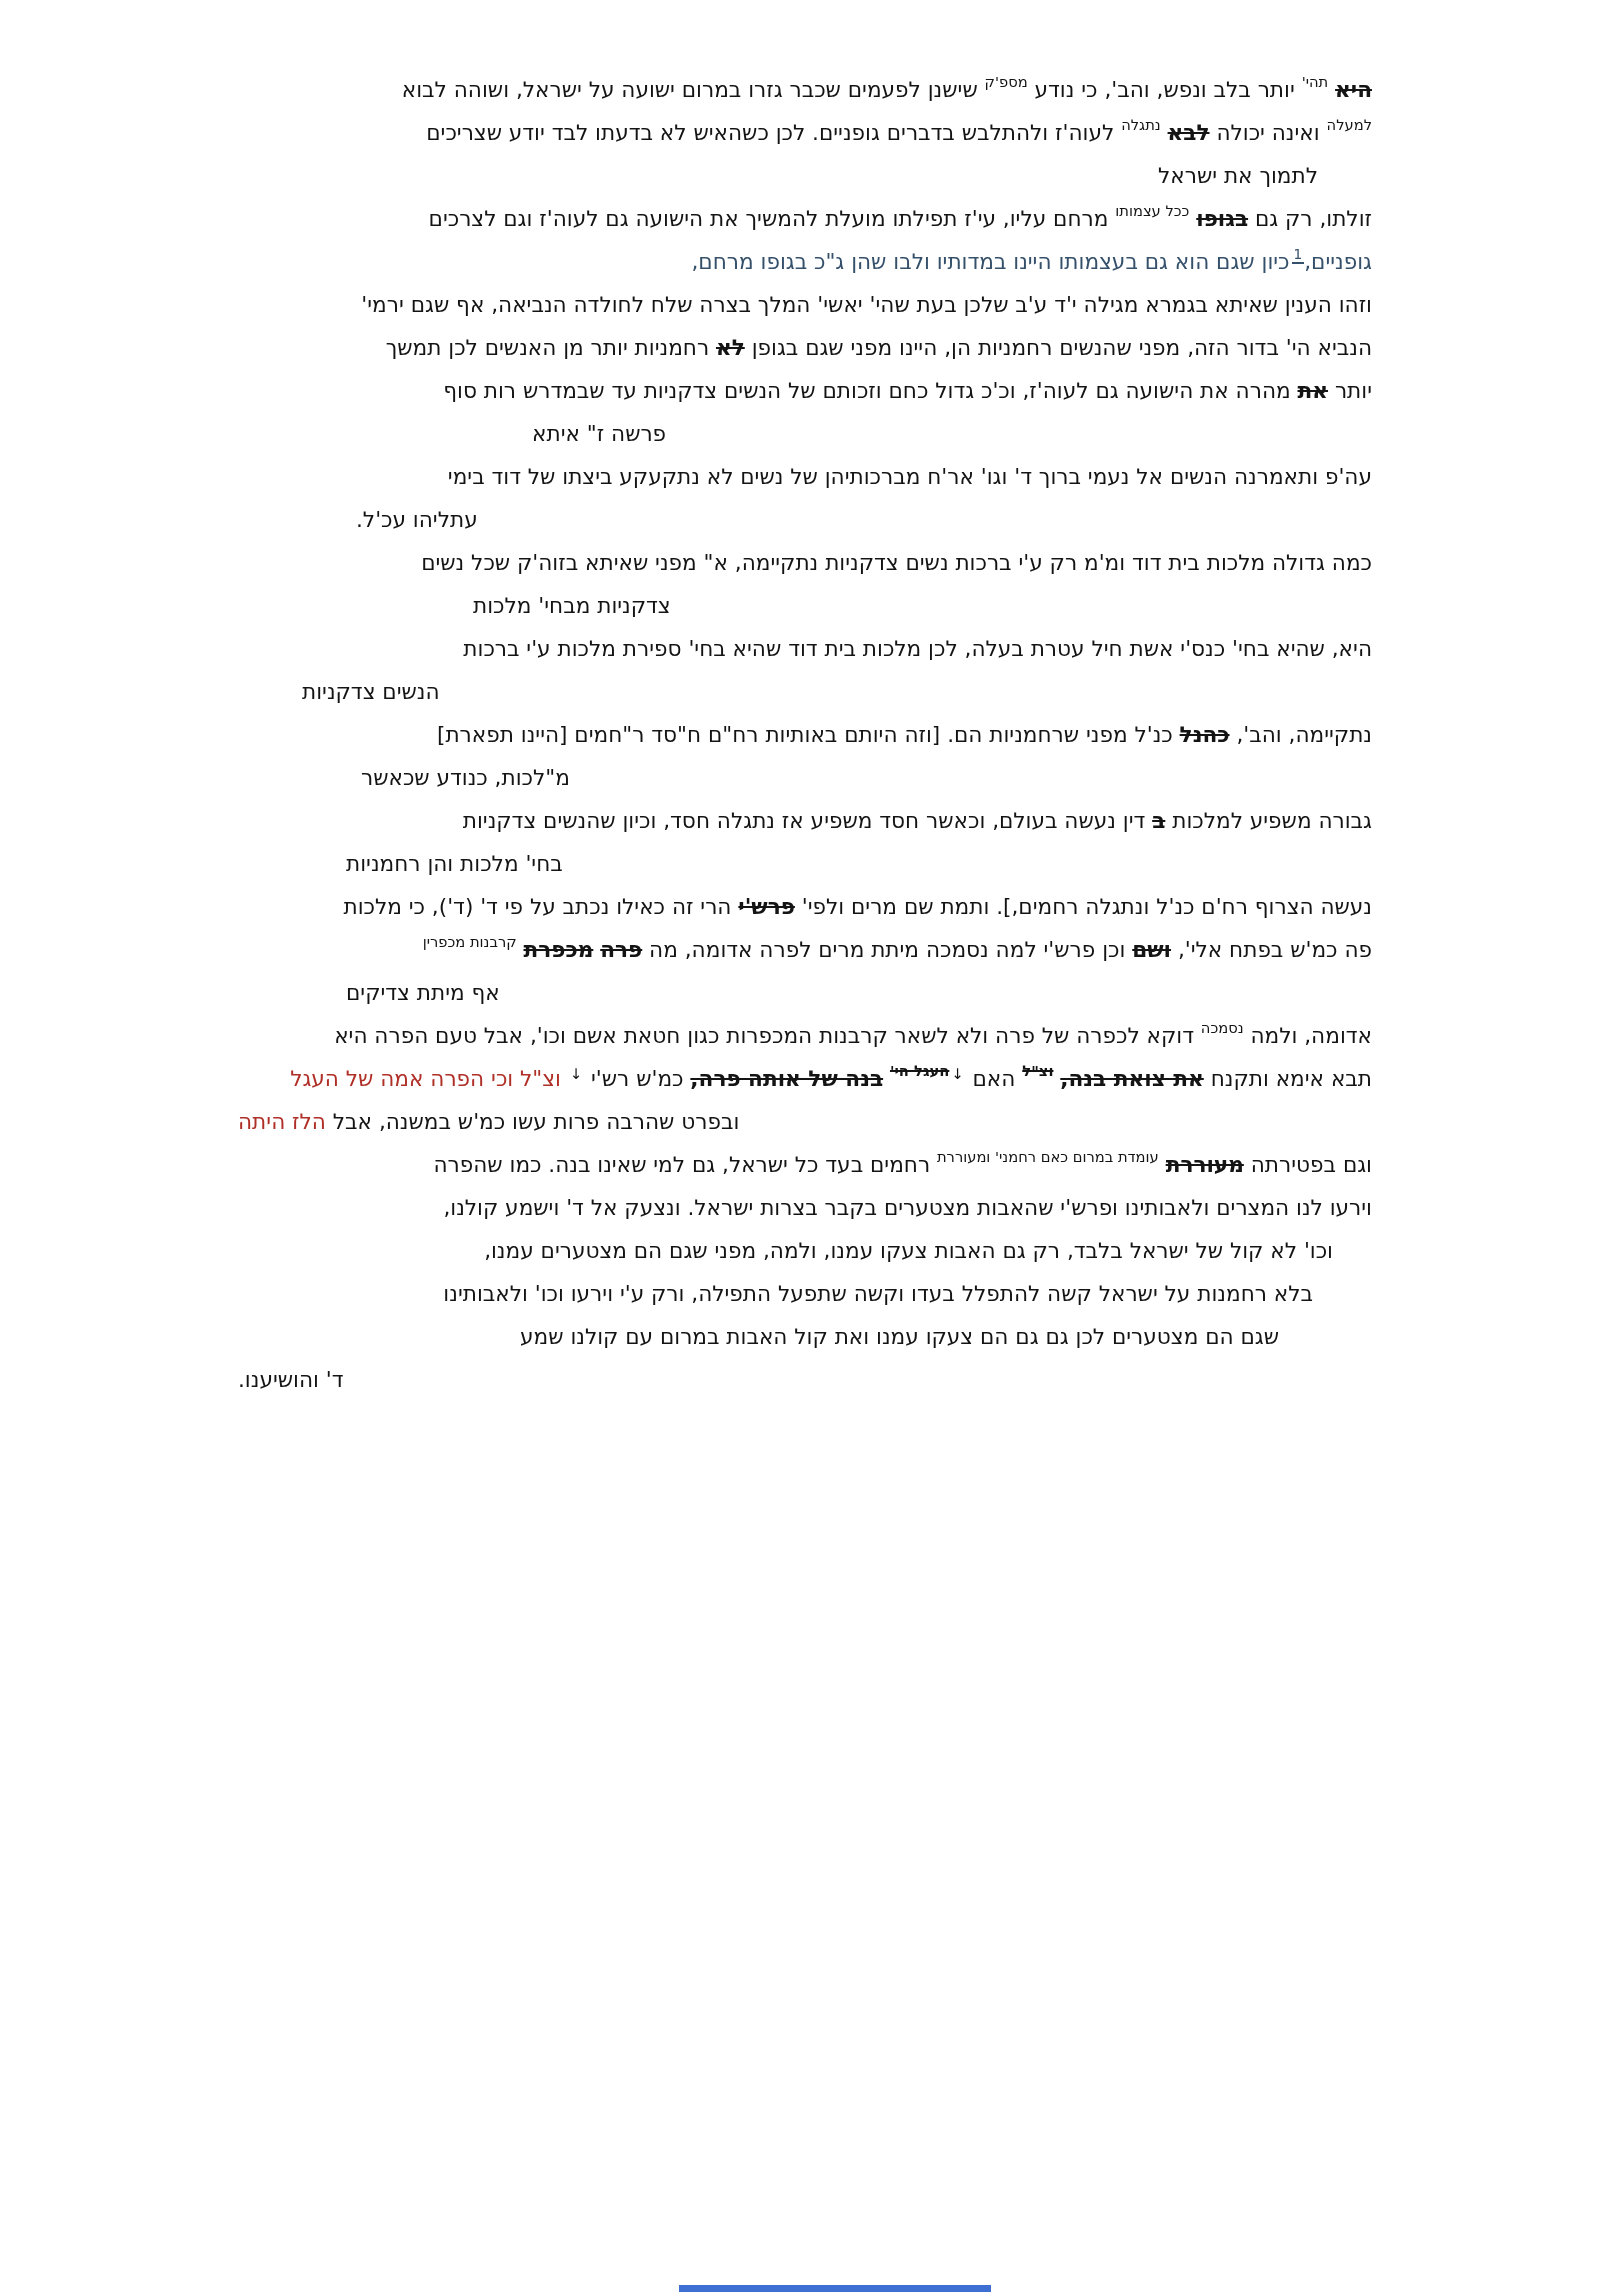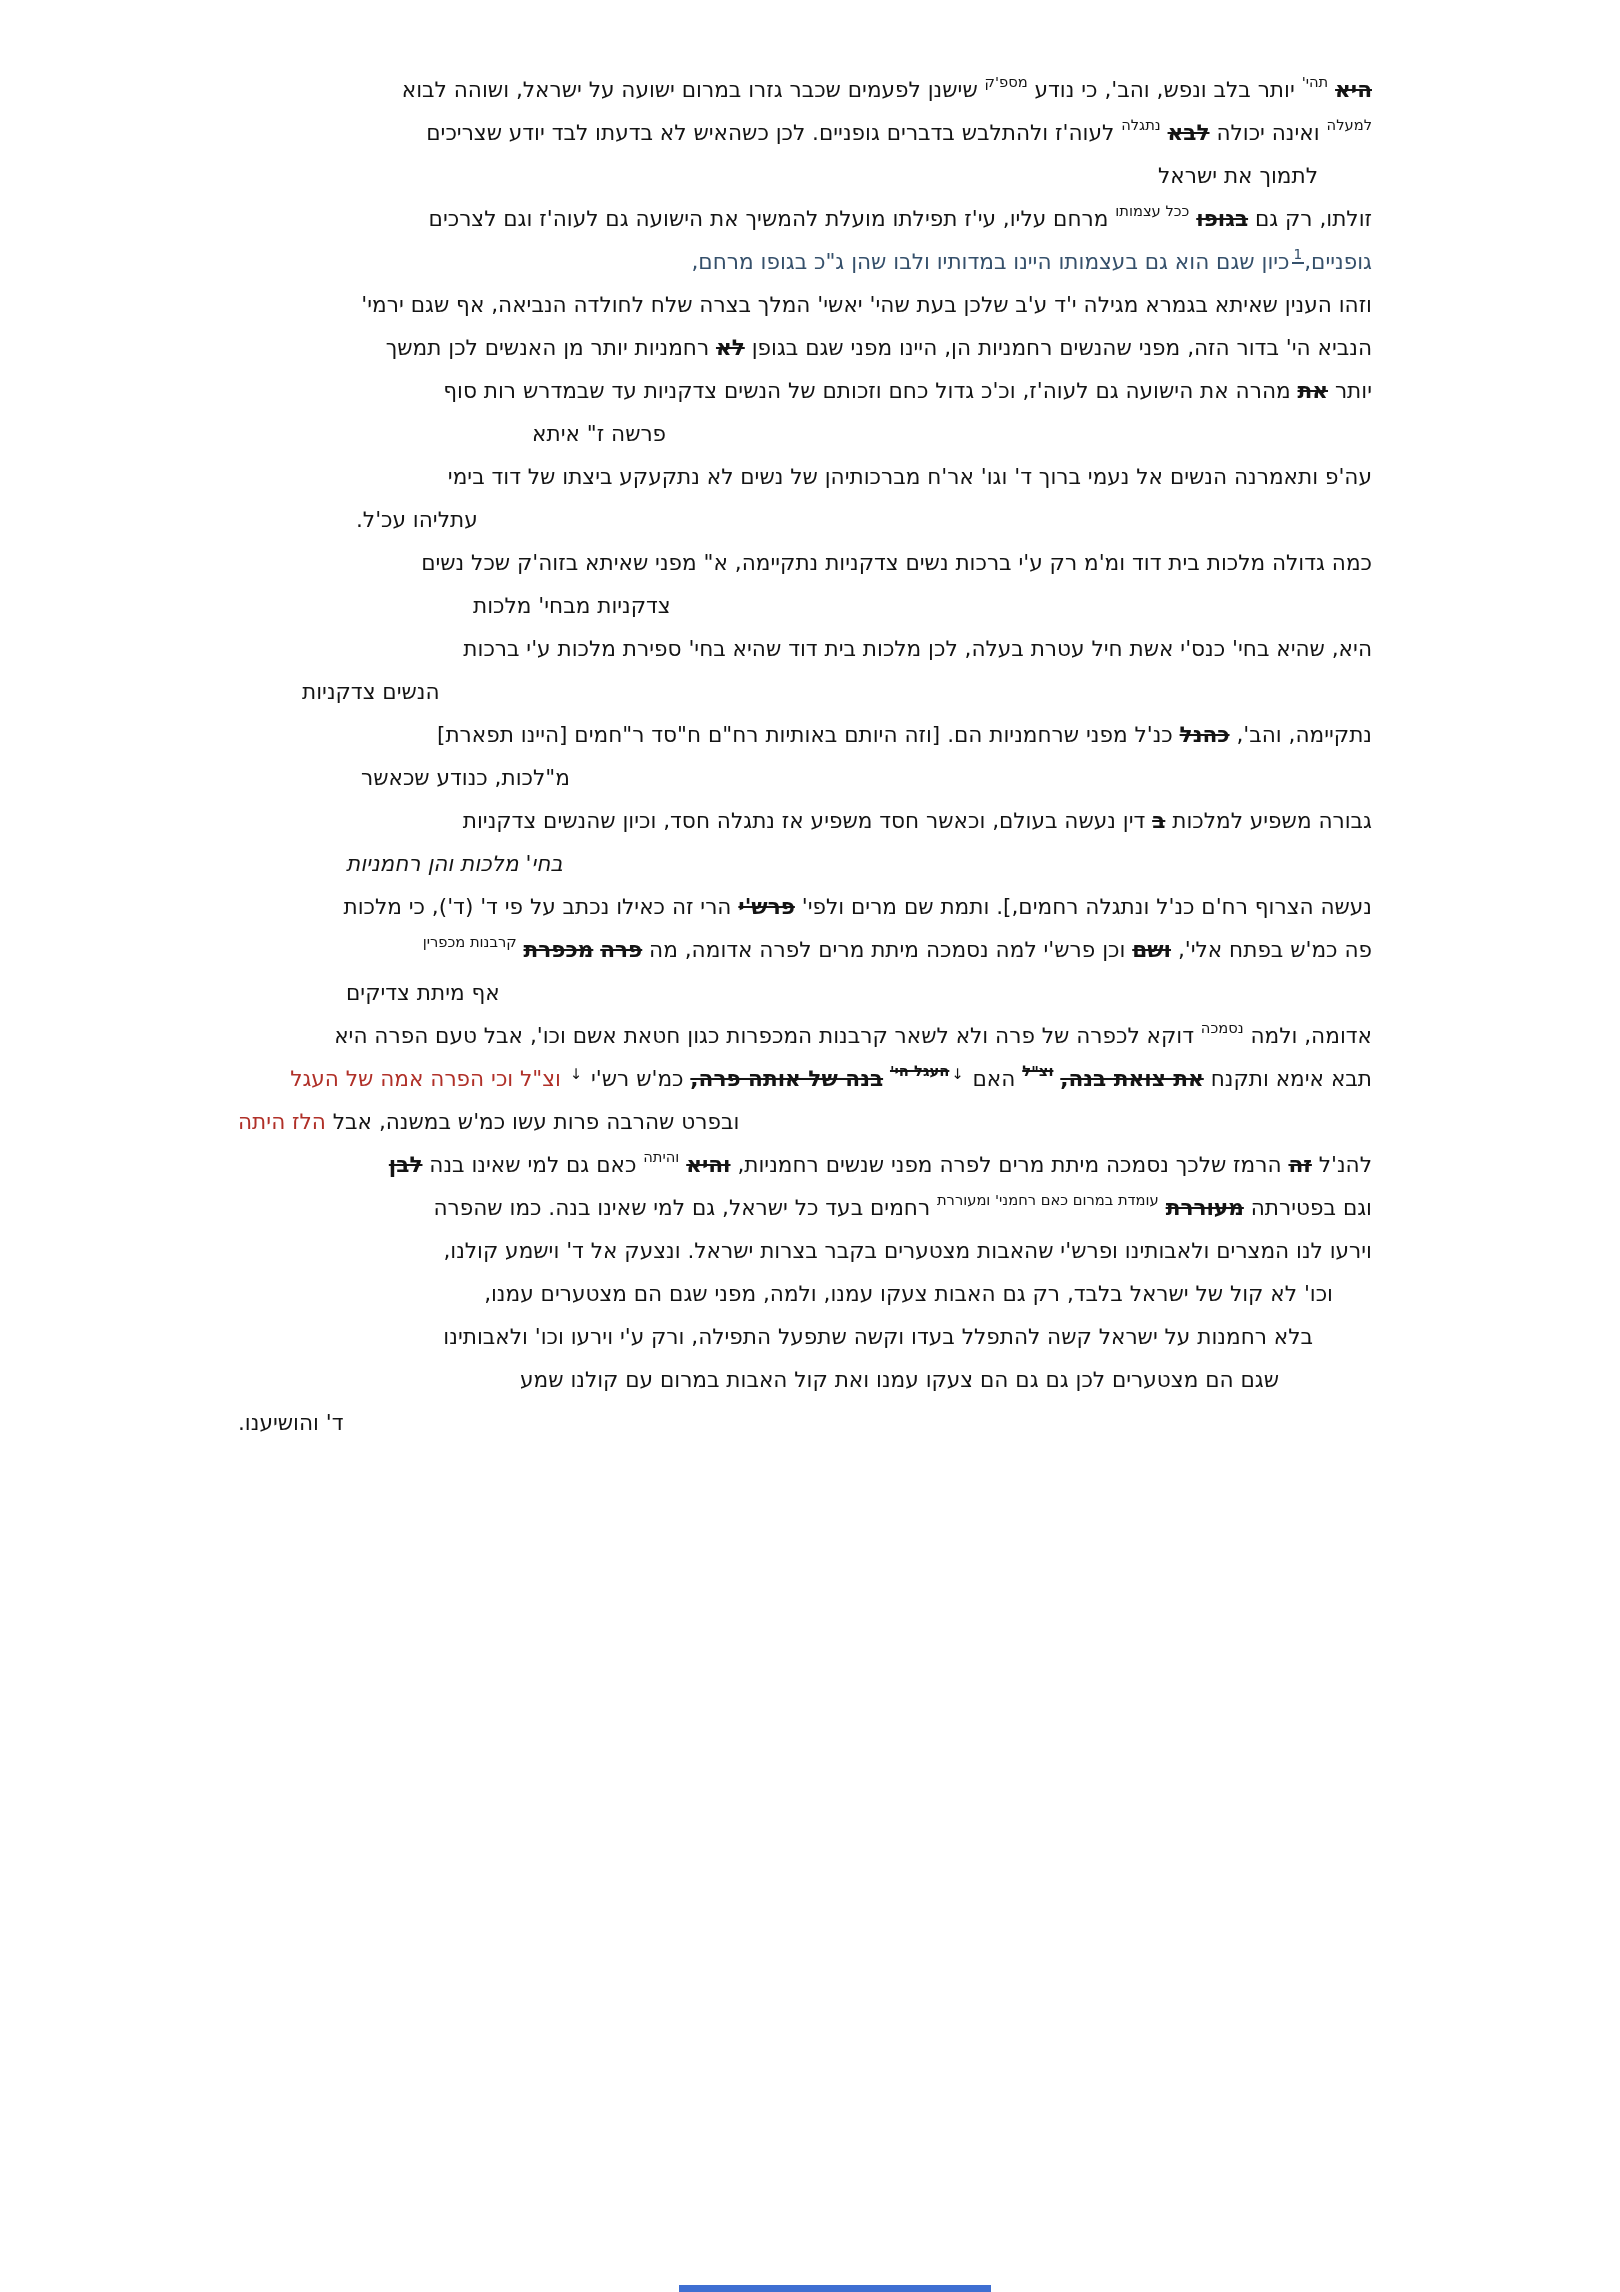--- a/index.html
+++ b/index.html
@@ -77,28 +77,27 @@
       <div class="line al-left" style="padding-left: 294px;"><span class="sg">פרשה ז" איתא</span></div>
       <div class="line al-right"><span class="sg">עה'פ ותאמרנה הנשים אל נעמי ברוך ד' וגו' אר'ח מברכותיהן של נשים לא נתקעקע ביצתו של דוד בימי</span></div>
       <div class="line al-left" style="padding-left: 118px;"><span class="sg">עתליהו עכ'ל.</span></div>
       <div class="line al-right"><span class="sg">כמה גדולה מלכות בית דוד ומ'מ רק ע'י ברכות נשים צדקניות נתקיימה, א" מפני שאיתא בזוה'ק שכל נשים</span></div>
       <div class="line al-left" style="padding-left: 235px;"><span class="sg">צדקניות מבחי' מלכות</span></div>
       <div class="line al-right"><span class="sg">היא, שהיא בחי' כנס'י אשת חיל עטרת בעלה, לכן מלכות בית דוד שהיא בחי' ספירת מלכות ע'י ברכות</span></div>
       <div class="line al-left" style="padding-left: 64px;"><span class="sg">הנשים צדקניות</span></div>
       <div class="line al-right"><span class="sg">נתקיימה, והב', </span><span class="sg strike">כהנל</span><span class="sg"> כנ'ל מפני שרחמניות הם. [וזה היותם באותיות רח"ם ח"סד ר"חמים [היינו תפארת]</span></div>
       <div class="line al-left" style="padding-left: 123px;"><span class="sg">מ"לכות, כנודע שכאשר</span></div>
       <div class="line al-right"><span class="sg">גבורה משפיע למלכות </span><span class="sg strike">ב</span><span class="sg"> דין נעשה בעולם, וכאשר חסד משפיע אז נתגלה חסד, וכיון שהנשים צדקניות</span></div>
-      <div class="line al-left" style="padding-left: 108px; font-style: italic;"><span class="sg">בחי' מלכות והן רחמניות</span></div>
+      <div class="line al-left" style="padding-left: 108px;"><span class="sg">בחי' מלכות והן רחמניות</span></div>
       <div class="line al-right"><span class="sg">נעשה הצרוף רח'ם כנ'ל ונתגלה רחמים,]. ותמת שם מרים ולפי' </span><span class="sg strike">פרש'י</span><span class="sg"> הרי זה כאילו נכתב על פי ד' (ד'), כי מלכות</span></div>
       <div class="line al-right"><span class="sg">פה כמ'ש בפתח אלי', </span><span class="sg strike">ושם</span><span class="sg"> וכן פרש'י למה נסמכה מיתת מרים לפרה אדומה, מה </span><span class="sg strike">פרה</span><span class="sg"> </span><span class="sg strike">מכפרת</span><span class="sg"> </span><span class="sg sup">קרבנות מכפרין</span></div>
       <div class="line al-left" style="padding-left: 108px;"><span class="sg">אף מיתת צדיקים</span></div>
       <div class="line al-right"><span class="sg">אדומה, ולמה </span><span class="sg sup">נסמכה</span><span class="sg"> דוקא לכפרה של פרה ולא לשאר קרבנות המכפרות כגון חטאת אשם וכו', אבל טעם הפרה היא</span></div>
       <div class="line al-right"><span class="sg">תבא אימא ותקנח </span><span class="sg strike">את צואת בנה,</span><span class="sg"> </span><span class="sg strike sup">וצ"ל</span><span class="sg"> האם </span><span class="sg arrow">↓</span><span class="sg strike sup">העגל הי'</span><span class="sg"> </span><span class="sg strike">בנה של אותה פרה,</span><span class="sg"> כמ'ש רש'י </span><span class="sg arrow">↓</span><span class="sg"> </span><span class="sg red">וצ"ל וכי הפרה אמה של העגל</span></div>
       <div class="line al-left"><span class="sg">ובפרט שהרבה פרות עשו כמ'ש במשנה, אבל</span><span class="sg"> </span><span class="sg red">הלז היתה</span></div>
-      <div class="line al-right"><span class="sg">להנ'ל </span><span class="sg strike">זה</span><span class="sg"> הרמז שלכך נסמכה מיתת מרים לפרה מפני שנשים רחמניות, </span><span class="sg strike">והיא</span><span class="sg"> </span><span class="sg sup">והיתה</span><span class="sg"> כאם גם למי שאינו בנה </span><span class="sg strike">לבן</span></div>
       <div class="line al-right"><span class="sg">וגם בפטירתה </span><span class="sg strike">מעוררת</span><span class="sg"> </span><span class="sg sup">עומדת במרום כאם רחמני' ומעוררת</span><span class="sg"> רחמים בעד כל ישראל, גם למי שאינו בנה. כמו שהפרה</span></div>
       <div class="line al-right"><span class="sg">וירעו לנו המצרים ולאבותינו ופרש'י שהאבות מצטערים בקבר בצרות ישראל. ונצעק אל ד' וישמע קולנו,</span></div>
       <div class="line al-right" style="padding-right: 39px;"><span class="sg">וכו' לא קול של ישראל בלבד, רק גם האבות צעקו עמנו, ולמה, מפני שגם הם מצטערים עמנו,</span></div>
       <div class="line al-right" style="padding-right: 59px;"><span class="sg">בלא רחמנות על ישראל קשה להתפלל בעדו וקשה שתפעל התפילה, ורק ע'י וירעו וכו' ולאבותינו</span></div>
       <div class="line al-right" style="padding-right: 93px;"><span class="sg">שגם הם מצטערים לכן גם גם הם צעקו עמנו ואת קול האבות במרום עם קולנו שמע</span></div>
       <div class="line al-left"><span class="sg">ד' והושיענו.</span></div>
     </div>
   <div class="bottom-bar"></div>
 </div>
 

